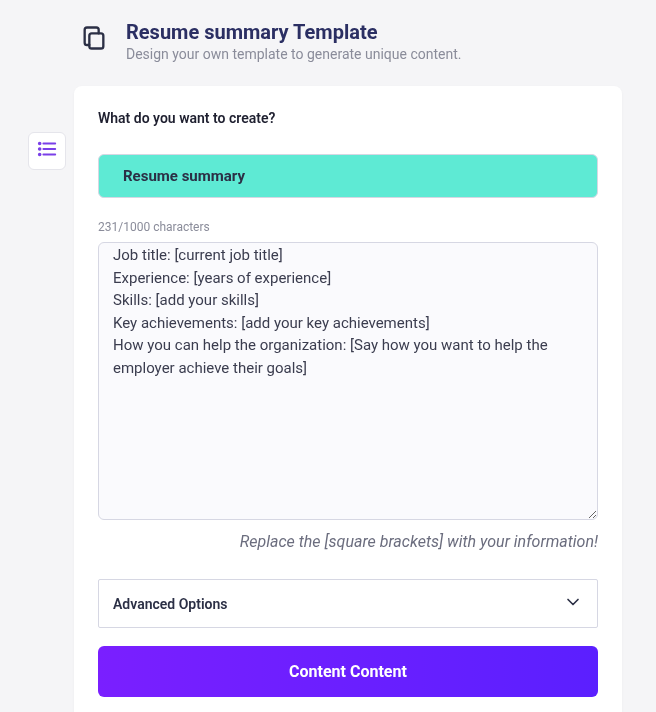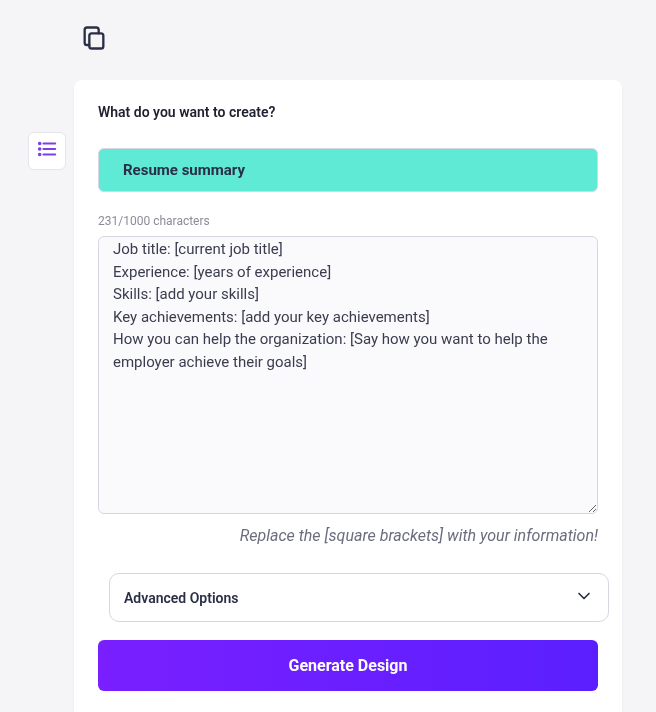--- a/index.html
+++ b/index.html
@@ -100,29 +100,28 @@
       font-size: 16px;
       font-style: italic;
       color: #6b6d7e;
       text-align: right;
       margin-top: 8px;
       margin-bottom: 28px;
     }
     .advanced-row {
       width: 100%;
       border: 1px solid #d6d7e3;
-      border-radius: 10px;
+      border-radius: 2px;
       padding: 12px 14px;
       display: flex;
       justify-content: space-between;
       align-items: center;
       cursor: pointer;
       background: #fff;
       margin-bottom: 18px;
-      margin-left: 11px;
     }
     .advanced-row span {
       font-size: 14px;
       font-weight: 600;
       color: #2b2f45;
     }
     .advanced-row svg { width: 20px; height: 20px; }
     .generate-btn {
       width: 100%;
       padding: 16px;
@@ -139,20 +138,24 @@
 </head>
 <body>
 
 <div class="header-area">
   <span class="header-icon">
     <svg viewBox="0 0 24 24" fill="none" stroke="#2b2f45" stroke-width="2" stroke-linecap="round" stroke-linejoin="round">
       <rect x="8" y="8" width="12" height="13" rx="2"></rect>
       <path d="M16 8V5a2 2 0 0 0-2-2H6a2 2 0 0 0-2 2v11a2 2 0 0 0 2 2h2"></path>
     </svg>
   </span>
+  <div class="header-text">
+    <h1>Resume summary Template</h1>
+    <p>Design your own template to generate unique content.</p>
+  </div>
 </div>
 
 <div class="side-tab">
   <span>
     <svg viewBox="0 0 24 24" fill="none" stroke="#7a3fe8" stroke-width="2" stroke-linecap="round">
       <circle cx="4" cy="6" r="1" fill="#7a3fe8"></circle>
       <line x1="8" y1="6" x2="21" y2="6"></line>
       <circle cx="4" cy="12" r="1" fill="#7a3fe8"></circle>
       <line x1="8" y1="12" x2="21" y2="12"></line>
       <circle cx="4" cy="18" r="1" fill="#7a3fe8"></circle>
@@ -179,15 +182,15 @@
 
   <div class="advanced-row">
     <span>Advanced Options</span>
     <span>
       <svg viewBox="0 0 24 24" fill="none" stroke="#2b2f45" stroke-width="2" stroke-linecap="round" stroke-linejoin="round">
         <polyline points="6 9 12 15 18 9"></polyline>
       </svg>
     </span>
   </div>
 
-  <button class="generate-btn">Generate Design</button>
+  <button class="generate-btn">Content Content</button>
 
 </div>
 
 </body></html>

